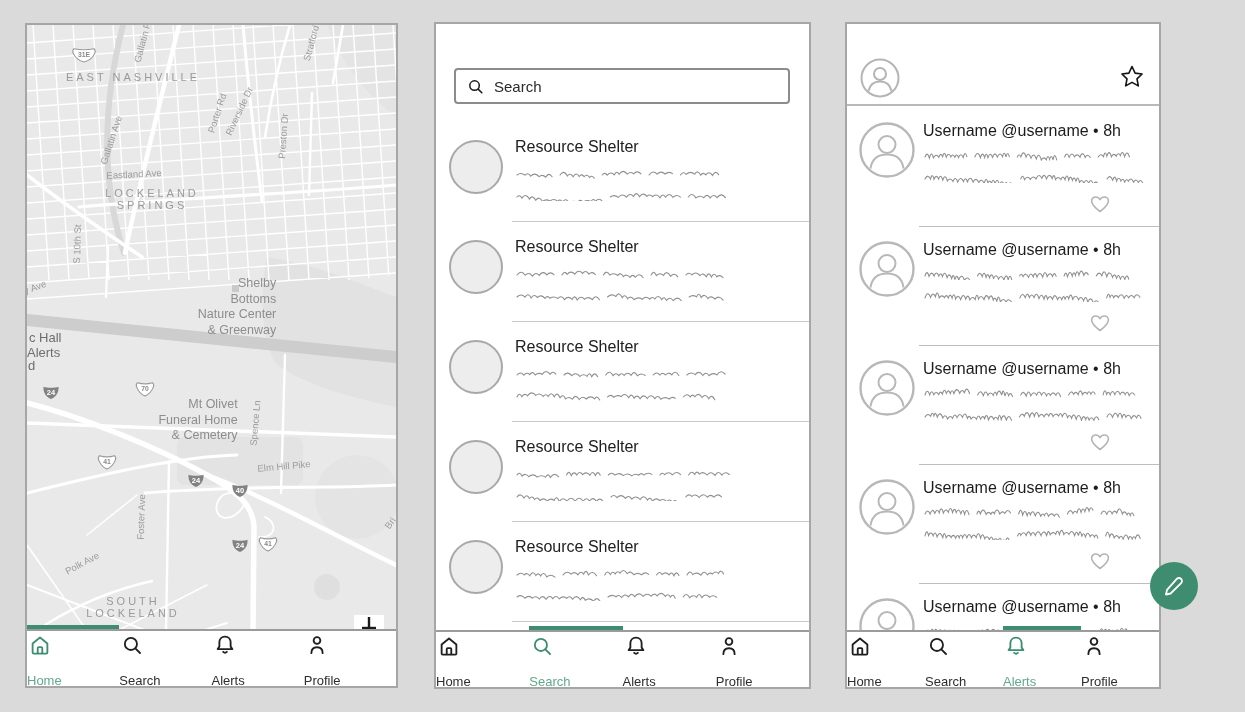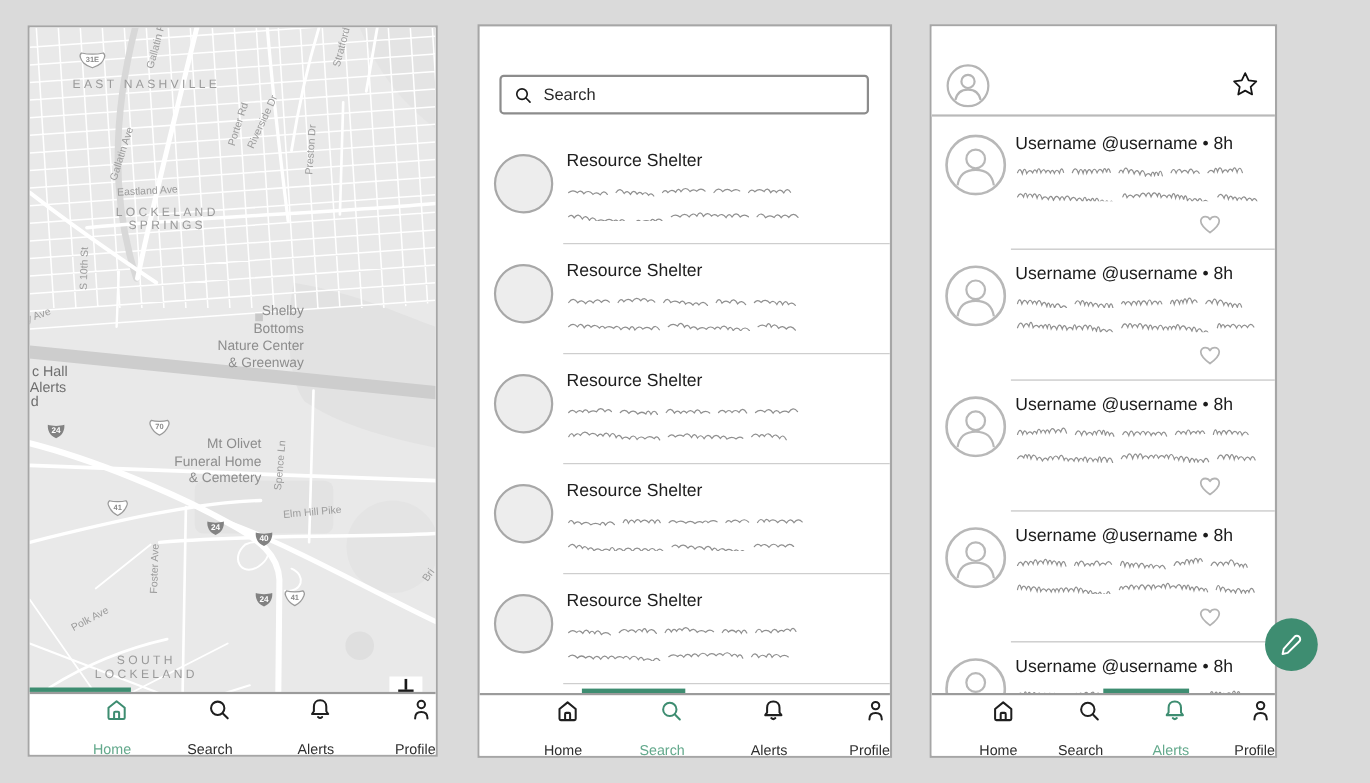--- a/index.html
+++ b/index.html
@@ -13,21 +13,21 @@
   html,body{width:1245px;height:712px;}
   body{background:#dadada;font-family:"Liberation Sans",sans-serif;position:relative;overflow:hidden;}
   .card{position:absolute;top:22px;height:667px;background:#fff;border:2px solid var(--card-border);}
   .card-map{left:25px;top:23px;width:373px;height:665px;}
   .card-search{left:434px;width:377px;}
   .card-feed{left:845px;width:316px;}
 
   
   .navbar{position:absolute;left:0;right:0;bottom:0;height:57px;background:#fff;border-top:2px solid #9b9b9b;}
   .nav-items{display:flex;height:100%;}
-  .nav-item{flex:1;display:flex;flex-direction:column;align-items:flex-end;justify-content:center;gap:16px;background:none;border:none;cursor:pointer;color:#1f1f1f;padding-top:2px;}
+  .nav-item{flex:1;display:flex;flex-direction:column;align-items:flex-start;justify-content:center;gap:16px;background:none;border:none;cursor:pointer;color:#1f1f1f;padding-top:2px;}
   .nav-item .nav-icon{width:26px;height:26px;display:block;}
   .nav-item .nav-icon svg{width:100%;height:100%;display:block;}
   .nav-item .nav-label{font-size:13px;color:#2e2e2e;line-height:1;}
   .nav-item.active{color:var(--accent);}
   .nav-item.active .nav-label{color:var(--accent-soft);}
   .nav-indicator{position:absolute;top:-6px;height:4px;width:25%;background:var(--accent);left:0;}
 
   
   .map{position:absolute;left:0;top:0;right:0;bottom:57px;overflow:hidden;background:#e9e9e9;}
   .map svg.roads{position:absolute;left:0;top:0;}

